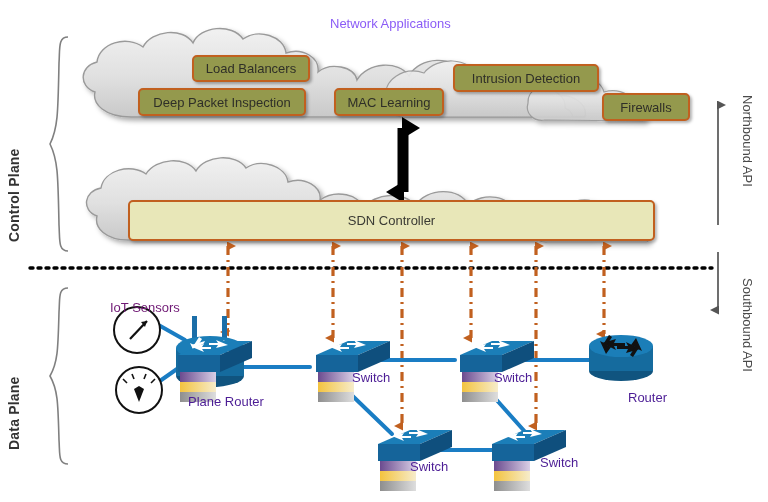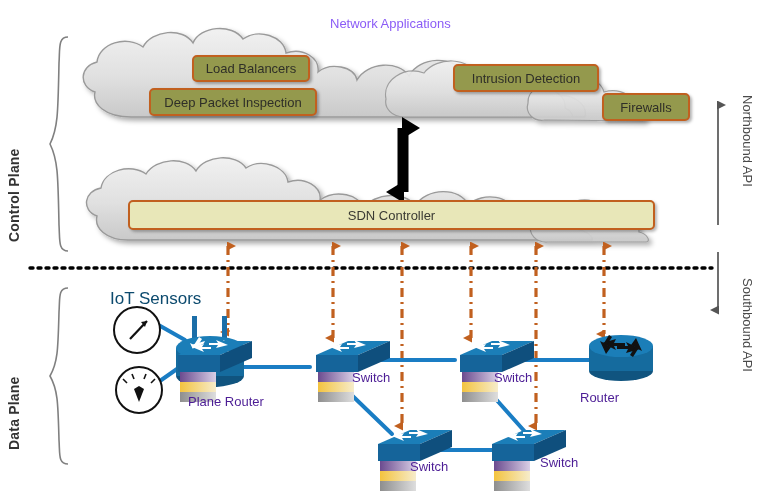--- a/index.html
+++ b/index.html
@@ -21,40 +21,40 @@
     writing-mode:vertical-rl;white-space:nowrap;
   }
   #lbl-north{left:740px;top:95px;}
   #lbl-south{left:740px;top:278px;}
 
   #title-netapps{
     position:absolute;left:330px;top:16px;font-size:13px;color:#8b5cf6;
     white-space:nowrap;
   }
   #lbl-iot{
-    position:absolute;left:110px;top:289px;font-size:17px;color:#0c4a6e;
+    position:absolute;left:110px;top:300px;font-size:13px;color:#701a75;
     white-space:nowrap;
   }
 
   .appbox{
     position:absolute;box-sizing:border-box;
     background:#94994d;border:2px solid #c1601f;border-radius:5px;
     color:#2f2f28;font-size:13px;
     display:flex;align-items:center;justify-content:center;
     white-space:nowrap;
     box-shadow:2px 2px 3px rgba(0,0,0,.30);
   }
   #app-lb{left:192px;top:55px;width:118px;height:27px;}
-  #app-dpi{left:138px;top:88px;width:168px;height:28px;margin-left:11px;}
+  #app-dpi{left:138px;top:88px;width:168px;height:28px;}
   #app-mac{left:334px;top:88px;width:110px;height:28px;}
   #app-ids{left:453px;top:64px;width:146px;height:28px;}
   #app-fw{left:602px;top:93px;width:88px;height:28px;}
 
   #sdn-bar{
-    position:absolute;left:128px;top:200px;width:527px;height:30px;
+    position:absolute;left:128px;top:200px;width:527px;height:41px;
     box-sizing:border-box;
     background:#e8e7b8;border:2px solid #c1601f;border-radius:5px;
     color:#3a3a33;font-size:13px;
     display:flex;align-items:center;justify-content:center;
     box-shadow:2px 2px 3px rgba(0,0,0,.28);
   }
 
   .devlabel{
     position:absolute;font-size:13px;color:#4c1d95;white-space:nowrap;
   }
@@ -304,25 +304,26 @@
   <div class="plane-label" id="lbl-data">Data Plane</div>
 
   <div class="api-label" id="lbl-north">Northbound API</div>
   <div class="api-label" id="lbl-south">Southbound API</div>
 
   <div id="title-netapps">Network Applications</div>
   <div id="lbl-iot">IoT Sensors</div>
 
   <div class="appbox" id="app-lb">Load Balancers</div>
   <div class="appbox" id="app-dpi">Deep Packet Inspection</div>
+  <div class="appbox" id="app-mac">MAC Learning</div>
   <div class="appbox" id="app-fw">Firewalls</div>
   <div class="appbox" id="app-ids">Intrusion Detection</div>
 
   <div id="sdn-bar">SDN Controller</div>
 
   <div class="devlabel" style="left:188px;top:394px;">Plane Router</div>
   <div class="devlabel" style="left:352px;top:370px;">Switch</div>
   <div class="devlabel" style="left:494px;top:370px;">Switch</div>
-  <div class="devlabel" style="left:580px;top:390px;">Router</div>
+  <div class="devlabel" style="left:628px;top:390px;">Router</div>
   <div class="devlabel" style="left:410px;top:459px;">Switch</div>
   <div class="devlabel" style="left:540px;top:455px;">Switch</div>
 
 </div>
 
 </body></html>

